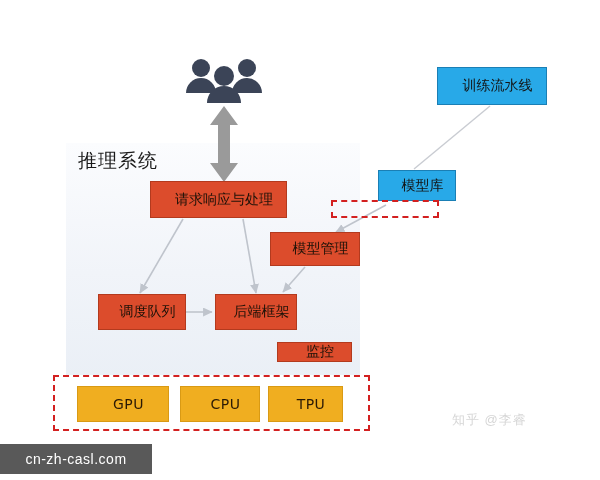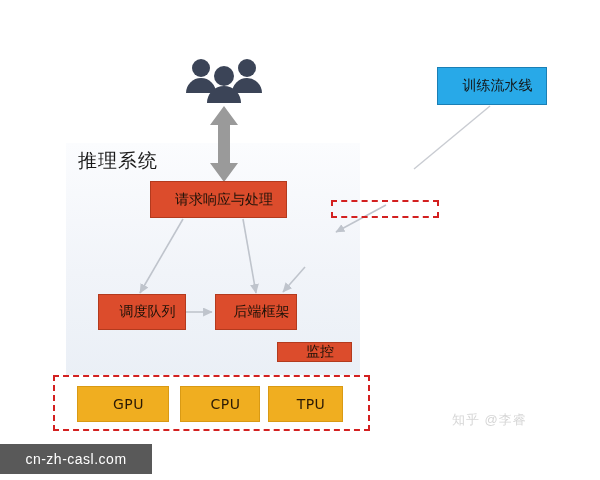--- a/index.html
+++ b/index.html
@@ -204,32 +204,38 @@
     <path d="M25,48 a17,17 0 0 1 34,0 z" fill="#3b4457"></path>
   </svg>
 
   <svg id="updown-arrow" viewBox="0 0 34 76">
     <path d="M17,0 L31,19 L23,19 L23,57 L31,57 L17,76 L3,57 L11,57 L11,19 L3,19 z" fill="#9a9a9a"></path>
   </svg>
 
   <div class="node node-red" id="node-request">
     <span>请求响应与处理</span>
   </div>
+  <div class="node node-red" id="node-modelmgmt">
+    <span>模型管理</span>
+  </div>
   <div class="node node-red" id="node-queue">
     <span>调度队列</span>
   </div>
   <div class="node node-red" id="node-backend">
     <span>后端框架</span>
   </div>
   <div class="node node-red" id="node-monitor">
     <span>监控</span>
   </div>
 
   <div class="node node-blue" id="node-pipeline">
     <span>训练流水线</span>
+  </div>
+  <div class="node node-blue" id="node-modelrepo">
+    <span>模型库</span>
   </div>
 
   <div class="dashed-box" id="dashed-repo"></div>
 
   <div class="dashed-box" id="dashed-hw"></div>
   <div class="node node-amber" id="node-gpu">
     <span>GPU</span>
   </div>
   <div class="node node-amber" id="node-cpu">
     <span>CPU</span>

